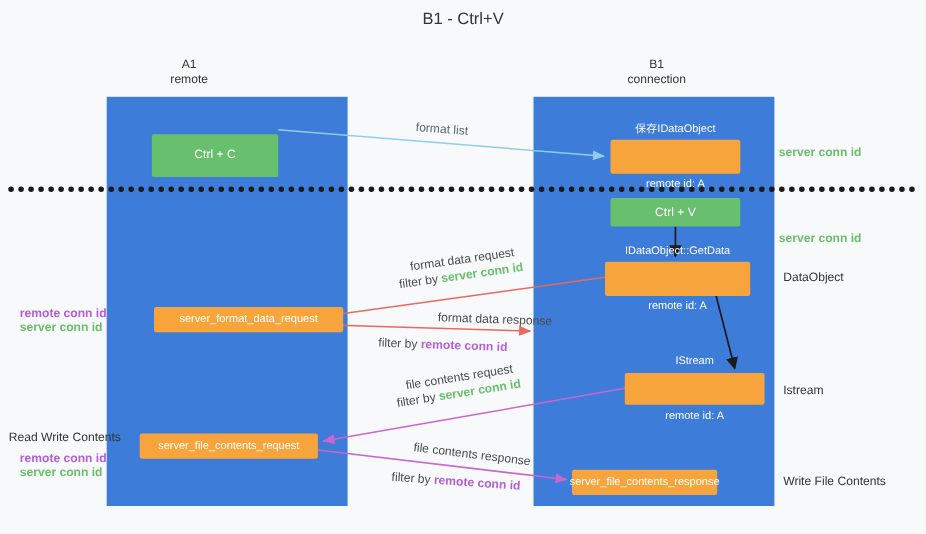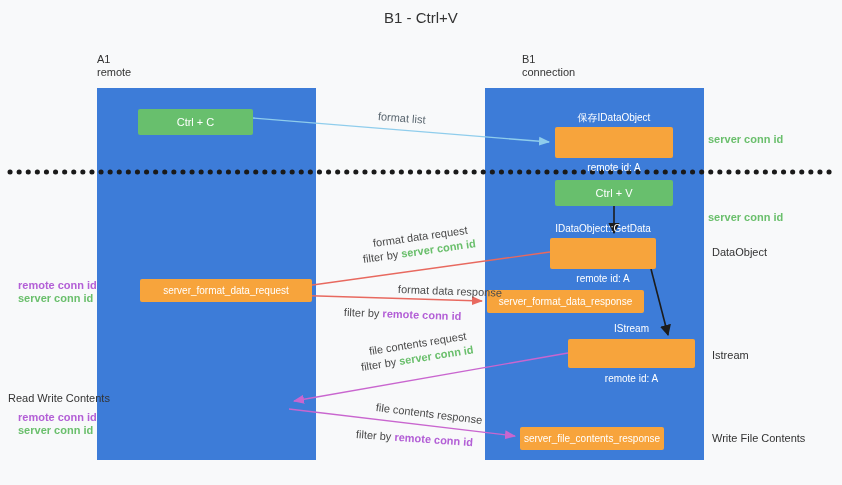--- a/index.html
+++ b/index.html
@@ -10,21 +10,21 @@
     font-family:"Liberation Sans", sans-serif; color:#333;
   }
   .title {
     position:absolute; left:0; right:0; top:8px; text-align:center;
     font-size:15px; line-height:19px; color:#333; z-index:4;
   }
   .lane { position:absolute; top:88px; width:219px; height:372px; background:#3d7cd8; z-index:1; }
   .lane-a1 { left:97px; }
   .lane-b1 { left:485px; }
   .lane-header {
-    position:absolute; top:53px; width:150px; text-align:left;
+    position:absolute; top:53px; width:150px; text-align:center;
     font-size:11px; line-height:13px; color:#333; z-index:4;
   }
   .lane-header.a1 { left:97px; }
   .lane-header.b1 { left:522px; }
   .arrows { position:absolute; left:0; top:0; z-index:2; }
   .node {
     position:absolute; z-index:3; color:#fff; border-radius:2px;
     display:flex; flex-direction:column; align-items:center; justify-content:center;
     text-align:center; font-size:10px; line-height:13px;
   }
@@ -82,53 +82,53 @@
 
     <line x1="286" y1="295" x2="482" y2="301" stroke="#e8695f" stroke-width="1.4" marker-end="url(#ah-red)"></line>
 
     <line x1="651" y1="269" x2="668" y2="335" stroke="#1c1c1c" stroke-width="1.6" marker-end="url(#ah-black)"></line>
 
     <line x1="568" y1="353" x2="294" y2="401" stroke="#c966cf" stroke-width="1.4" marker-end="url(#ah-magenta)"></line>
 
     <line x1="289" y1="409" x2="515" y2="436" stroke="#c966cf" stroke-width="1.4" marker-end="url(#ah-magenta)"></line>
   </svg>
 
-  <div class="node green" style="left:138px; top:109px; width:115px; height:26px;text-align:right;">
+  <div class="node green" style="left:138px; top:122px; width:115px; height:39px;text-align:right;">
     <div>Ctrl + C</div>
   </div>
 
   <div class="node orange" style="left:555px; top:127px; width:118px; height:31px;">
     <div>保存IDataObject</div>
     <div>remote id: A</div>
   </div>
 
   <div class="node green" style="left:555px; top:180px; width:118px; height:26px;">
     <div>Ctrl + V</div>
   </div>
 
-  <div class="node orange" style="left:550px; top:238px; width:106px; height:31px;">
+  <div class="node orange" style="left:550px; top:238px; width:132px; height:31px;">
     <div>IDataObject::GetData</div>
     <div>remote id: A</div>
   </div>
 
   <div class="node orange" style="left:140px; top:279px; width:172px; height:23px;">
     <div>server_format_data_request</div>
   </div>
 
-  <div class="node orange" style="left:487px; top:290px; width:157px; height:23px;">
-    <div>server_format_data_response</div>
-  </div>
 
   <div class="node orange" style="left:568px; top:339px; width:127px; height:29px;">
     <div>IStream</div>
     <div>remote id: A</div>
   </div>
 
+  <div class="node orange" style="left:127px; top:394px; width:162px; height:23px;">
+    <div>server_file_contents_request</div>
+  </div>
 
-  <div class="node orange" style="left:520px; top:427px; width:144px; height:23px;">
+  <div class="node orange" style="left:520px; top:427px; width:132px; height:23px;">
     <div>server_file_contents_response</div>
   </div>
 
   <div class="lbl gray" style="left:378px; top:110px; transform:rotate(4.5deg);">format list</div>
 
   <div class="lbl" style="left:373px; top:237px; transform:rotate(-8deg);">format data request</div>
   <div class="lbl" style="left:363px; top:253px; transform:rotate(-8deg);">
     <span>filter by</span>
     <span class="bold-green">server conn id</span>
   </div>

